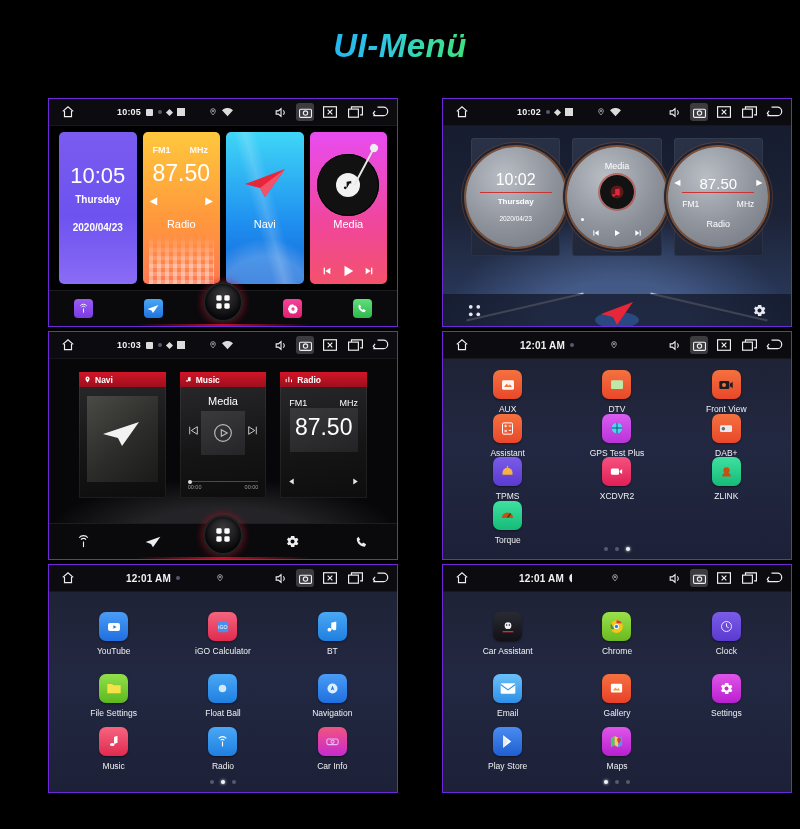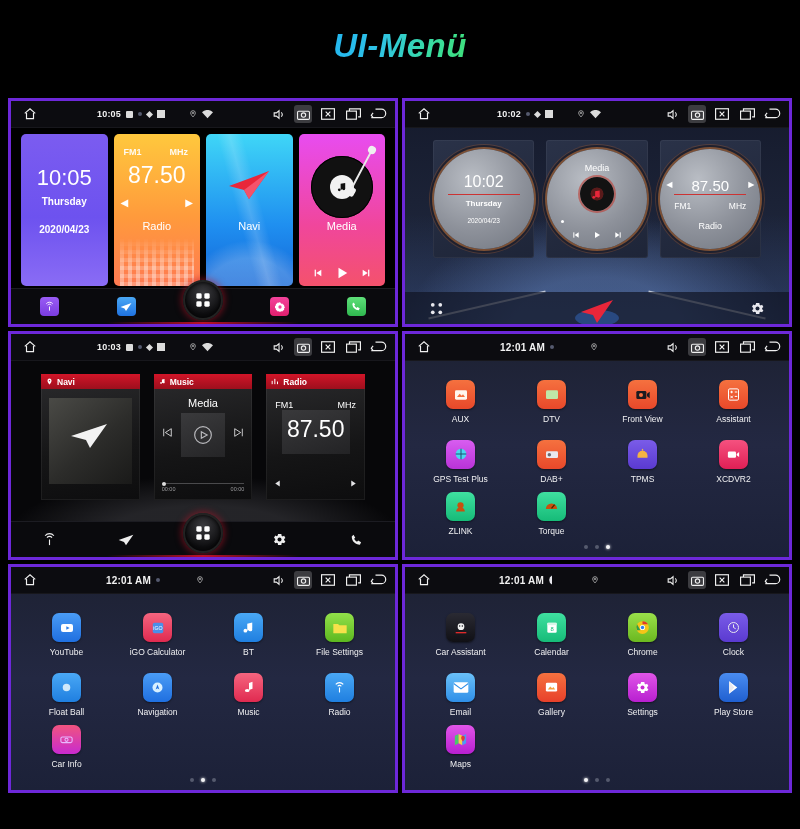--- a/index.html
+++ b/index.html
@@ -25,22 +25,23 @@
   .grid {
     position:absolute; left:8px; top:98px;
     width: 784px; height: 695px;
     display: grid;
     grid-template-columns: 390px 390px;
     grid-template-rows: repeat(3, 1fr);
     gap: 4px 4px;
   }
   .screen {
     position: relative; overflow: hidden;
-    border: 3px solid #6d28d9;
+    border: 1px solid #6d28d9;
     background: #05050a;
+    margin-left: 40px;
   }
 
   
   .statusbar {
     position:absolute; left:0; top:0; width:100%; height: 27px;
     display:flex; align-items:center;
     background: #0c0c10;
     border-bottom: 1px solid #17171c;
     padding: 0 8px;
   }
@@ -183,21 +184,21 @@
   .s3-freq-box { position:absolute; top:36px; left:50%; transform:translateX(-50%); width:68px; height:44px;
     background: linear-gradient(160deg,#39393b,#232325); }
   .s3-arrL { position:absolute; bottom:12px; left:7px; }
   .s3-arrR { position:absolute; bottom:12px; right:7px; }
   .s3-floor { position:absolute; left:0; right:0; bottom:36px; height:44px;
     background: radial-gradient(ellipse at 50% 130%, rgba(140,140,150,.22) 0 35%, transparent 72%); }
 
   
   .appscr { background: linear-gradient(180deg,#1d2132 0%,#232842 50%,#1c2138 100%); padding-left: 36px; }
   .appgrid { position:absolute; left:10px; right:10px; top:38px; bottom:22px;
-    display:grid; grid-template-columns: repeat(4,1fr); grid-template-rows: repeat(2,1fr); }
+    display:grid; grid-template-columns: repeat(3,1fr); grid-template-rows: repeat(2,1fr); }
   .app { display:flex; flex-direction:column; align-items:center; justify-content:center; gap:6px; }
   .app-ico { width:29px; height:29px; border-radius:7px; display:flex; align-items:center; justify-content:center;
     box-shadow: 0 1px 2px rgba(0,0,0,.5); }
   .app-lbl { color:#f0f0f2; font-size:8.5px; text-align:center; line-height:1; white-space:nowrap; }
   .dots { position:absolute; left:0; right:0; bottom:8px; display:flex; justify-content:center; gap:7px; }
   .dot { width:4px; height:4px; border-radius:50%; background:#555a6e; }
   .dot.on { background:#f3f3f5; box-shadow:0 0 3px #fff; }
 </style>
 </head>
 <body>
@@ -1030,30 +1031,20 @@
               <svg width="16" height="16" viewBox="0 0 24 24" fill="#f2f2f2">
                 <circle cx="12" cy="10" r="5"></circle>
                 <circle cx="10" cy="9" r="1.1" fill="#101015"></circle>
                 <circle cx="14" cy="9" r="1.1" fill="#101015"></circle>
                 <path d="M4 18h16v2H4z" fill="#e02a2a"></path>
               </svg>
             </span>
             <span class="app-lbl">Car Assistant</span>
           </div>
         <div class="app">
-            <span class="app-ico" style="background:linear-gradient(180deg,#3fe0a0,#16bb78)">
-              <svg width="14" height="15" viewBox="0 0 24 24" fill="#fff">
-                <rect x="4" y="4" width="16" height="17" rx="2"></rect>
-                <rect x="4" y="4" width="16" height="4" fill="#d8f5e8"></rect>
-                <text x="12" y="18" font-size="10" fill="#16bb78" text-anchor="middle" font-family="sans-serif">8</text>
-              </svg>
-            </span>
-            <span class="app-lbl">Calendar</span>
-          </div>
-        <div class="app">
             <span class="app-ico" style="background:linear-gradient(180deg,#9ae04a,#6bb81f)">
               <svg width="17" height="17" viewBox="0 0 24 24">
                 <circle cx="12" cy="12" r="9" fill="#f5c518"></circle>
                 <path d="M12 3a9 9 0 017.8 4.5H12z" fill="#e03a2a"></path>
                 <path d="M4.3 7.5L9 16 4.2 16A9 9 0 014.3 7.5z" fill="#2f9e4a"></path>
                 <circle cx="12" cy="12" r="3.6" fill="#fff"></circle>
                 <circle cx="12" cy="12" r="2.4" fill="#2f7fe8"></circle>
               </svg>
             </span>
             <span class="app-lbl">Chrome</span>

